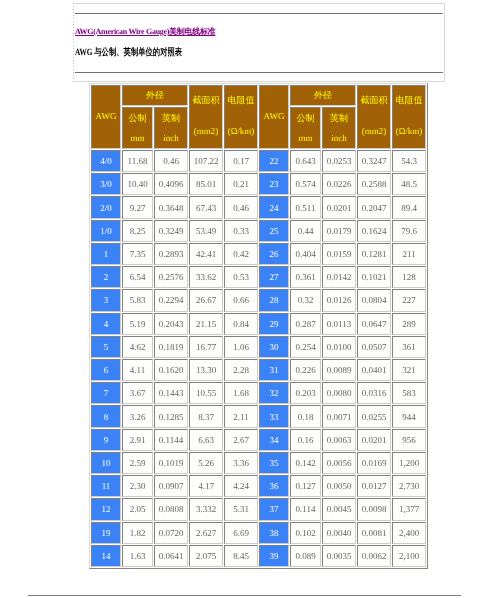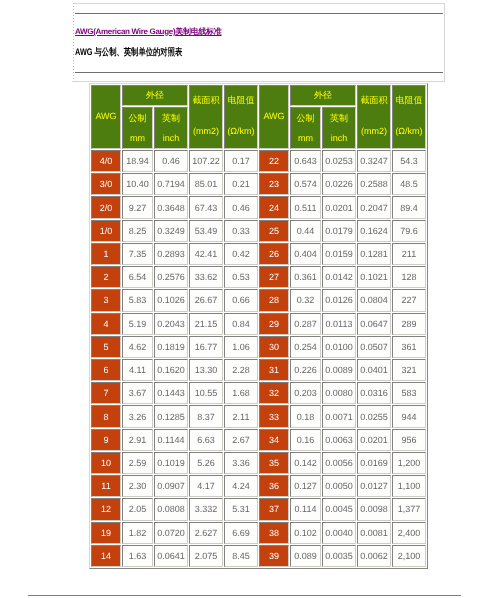--- a/index.html
+++ b/index.html
@@ -1,19 +1,19 @@
 <!DOCTYPE html>
 <html><head>
 <meta charset="utf-8">
 <style>
   html,body{margin:0;padding:0;}
   body{width:496px;height:598px;background:#ffffff;
        font-family:"Liberation Sans",sans-serif;overflow:hidden;
        -webkit-font-smoothing:antialiased;text-rendering:geometricPrecision;}
-  .page{position:relative;width:484px;height:598px;}
+  .page{position:relative;width:484px;height:598px;font-family:Liberation Serif, serif;}
 
   
   .docbox{position:absolute;left:73px;top:3px;width:372px;height:79px;
           border:1px solid #d6d6d6;border-left:none;
           background:#ffffff;box-sizing:border-box;}
   .docbox-left{position:absolute;left:73px;top:3px;width:1px;height:79px;
           background:repeating-linear-gradient(to bottom,#bdbdbd 0px,#bdbdbd 1px,
                       rgba(255,255,255,0) 1px,rgba(255,255,255,0) 3px);}
   .hr-top{position:absolute;left:75px;top:13px;width:368px;height:1px;
           background:#6f6f6b;}
@@ -40,22 +40,22 @@
                background:#fdfdfb;box-sizing:border-box;height:22.222px;}
   .awgtable thead tr:first-child td{height:21px;}
   .awgtable thead tr:first-child td.hd2{height:64px;}
   .awgtable thead tr:nth-child(2) td{height:42px;}
   .awgtable td.hd2{padding:0;}
     .hcell{display:flex;flex-direction:column;justify-content:space-around;height:100%;position:relative;}
   tr:first-child .hcell{top:-1.5px;}
   tr:nth-child(2) .hcell{top:0px;}
   .hmain{line-height:12px;}
   .hsub{line-height:12px;}
-  .awgtable td.hd{background:#4d7c0f;color:#ffff00;text-align:center;}
-  .awgtable td.awgc{background:#c2410c;color:#ffffff;}
+  .awgtable td.hd{background:#a16207;color:#ffff00;text-align:center;}
+  .awgtable td.awgc{background:#3b82f6;color:#ffffff;}
 </style>
 </head>
 <body>
 
 <div class="page">
   <div class="docbox"></div>
   <div class="docbox-left"></div>
   <div class="hr-top"></div>
   <a class="doclink">AWG(American Wire Gauge)美制电线标准</a>
   <div class="docsub">AWG 与公制、英制单位的对照表</div>
@@ -137,34 +137,34 @@
             <div class="hcell">
               <div class="hmain">英制</div>
               <div class="hsub">inch</div>
             </div>
           </td>
         </tr>
     </thead>
     <tbody>
 <tr>
           <td class="awgc">4/0</td>
-          <td class="">18.94</td>
+          <td class="">11.68</td>
           <td class="">0.46</td>
           <td class="">107.22</td>
           <td class="">0.17</td>
           <td class="awgc">22</td>
           <td class="">0.643</td>
           <td class="">0.0253</td>
           <td class="">0.3247</td>
           <td class="">54.3</td>
         </tr>
 <tr>
           <td class="awgc">3/0</td>
           <td class="">10.40</td>
-          <td class="">0.7194</td>
+          <td class="">0.4096</td>
           <td class="">85.01</td>
           <td class="">0.21</td>
           <td class="awgc">23</td>
           <td class="">0.574</td>
           <td class="">0.0226</td>
           <td class="">0.2588</td>
           <td class="">48.5</td>
         </tr>
 <tr>
           <td class="awgc">2/0</td>
@@ -210,21 +210,21 @@
           <td class="">0.53</td>
           <td class="awgc">27</td>
           <td class="">0.361</td>
           <td class="">0.0142</td>
           <td class="">0.1021</td>
           <td class="">128</td>
         </tr>
 <tr>
           <td class="awgc">3</td>
           <td class="">5.83</td>
-          <td class="">0.1026</td>
+          <td class="">0.2294</td>
           <td class="">26.67</td>
           <td class="">0.66</td>
           <td class="awgc">28</td>
           <td class="">0.32</td>
           <td class="">0.0126</td>
           <td class="">0.0804</td>
           <td class="">227</td>
         </tr>
 <tr>
           <td class="awgc">4</td>
@@ -313,21 +313,21 @@
 <tr>
           <td class="awgc">11</td>
           <td class="">2.30</td>
           <td class="">0.0907</td>
           <td class="">4.17</td>
           <td class="">4.24</td>
           <td class="awgc">36</td>
           <td class="">0.127</td>
           <td class="">0.0050</td>
           <td class="">0.0127</td>
-          <td class="">1,100</td>
+          <td class="">2,730</td>
         </tr>
 <tr>
           <td class="awgc">12</td>
           <td class="">2.05</td>
           <td class="">0.0808</td>
           <td class="">3.332</td>
           <td class="">5.31</td>
           <td class="awgc">37</td>
           <td class="">0.114</td>
           <td class="">0.0045</td>

